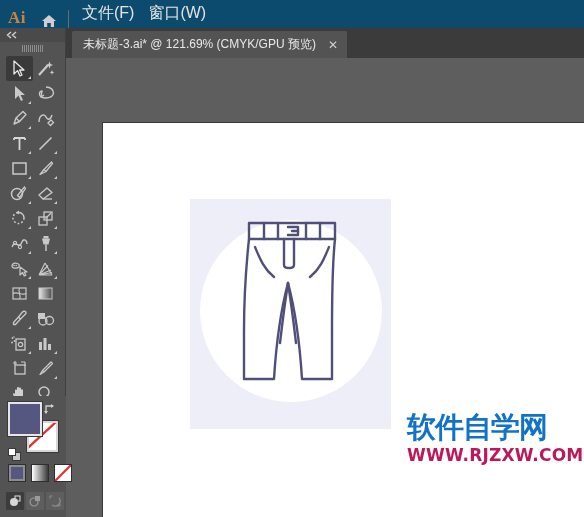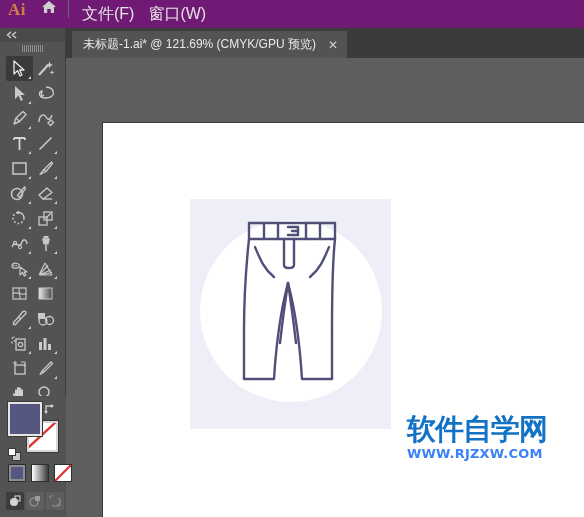--- a/index.html
+++ b/index.html
@@ -7,22 +7,22 @@
     width: 584px; height: 517px;
     overflow: hidden;
     background: #5e5e5e;
     font-family: "Liberation Sans", "DejaVu Sans", sans-serif;
   }
   #app { position: relative; width: 584px; height: 517px; }
 
   
   #menubar {
     position: absolute; left: 0; top: 0; width: 584px; height: 28px;
-    background: #701a75;
-    display: flex; align-items: flex-start;
+    background: #0c4a6e;
+    display: flex; align-items: flex-end;
   }
   #ai-logo {
     width: 30px; text-align: center;
     color: #d1803f; font-size: 17px; font-weight: bold;
     font-family: "Liberation Serif", serif;
     letter-spacing: 0.5px;
     padding-left: 4px;
   }
   #home-btn {
     width: 30px; display: flex; align-items: center; justify-content: center;
@@ -159,28 +159,28 @@
   }
   #pants-svg { position: absolute; left: 32px; top: 22px; }
 
   
   #watermark {
     position: absolute; left: 304px; top: 292px;
     width: 150px; pointer-events: none;
   }
   #wm-main {
     font-size: 29px; font-weight: bold; line-height: 1;
-    font-family: Liberation Sans, sans-serif;
+    font-family: Liberation Mono, monospace;
     color: #1273c6;
     letter-spacing: -1px;
     text-shadow: 1px 1px 0 rgba(255,255,255,0.55);
   }
   #wm-sub {
-    font-size: 13px; font-weight: bold; line-height: 1;
-    margin-top: 3px; color: #3b82f6;
+    font-size: 17px; font-weight: bold; line-height: 1;
+    margin-top: 3px; color: #be185d;
     font-family: "DejaVu Sans", sans-serif;
     letter-spacing: 0.2px;
   }
 </style>
 </head>
 <body>
 
 <div id="app">
 
   <div id="menubar">
@@ -190,21 +190,21 @@
         <path d="M8 1 L15 7 L13 7 L13 13 L9.8 13 L9.8 9 L6.2 9 L6.2 13 L3 13 L3 7 L1 7 Z" fill="#cfcfcf"></path>
       </svg>
     </div>
     <div id="menu-sep"></div>
     <div class="menu-item">文件(F)</div>
     <div class="menu-item">窗口(W)</div>
   </div>
 
   <div id="tabbar">
     <div id="doc-tab">
-      <span id="doc-tab-title">未标题-1.ai* @ 121.69% (CMYK/GPU 预览)</span>
+      <span id="doc-tab-title">未标题-3.ai* @ 121.69% (CMYK/GPU 预览)</span>
       <span id="doc-tab-close">✕</span>
     </div>
   </div>
 
   <div id="canvas-area">
     <div id="artboard">
 
       <div id="art-square">
         <div id="art-circle"></div>
 

